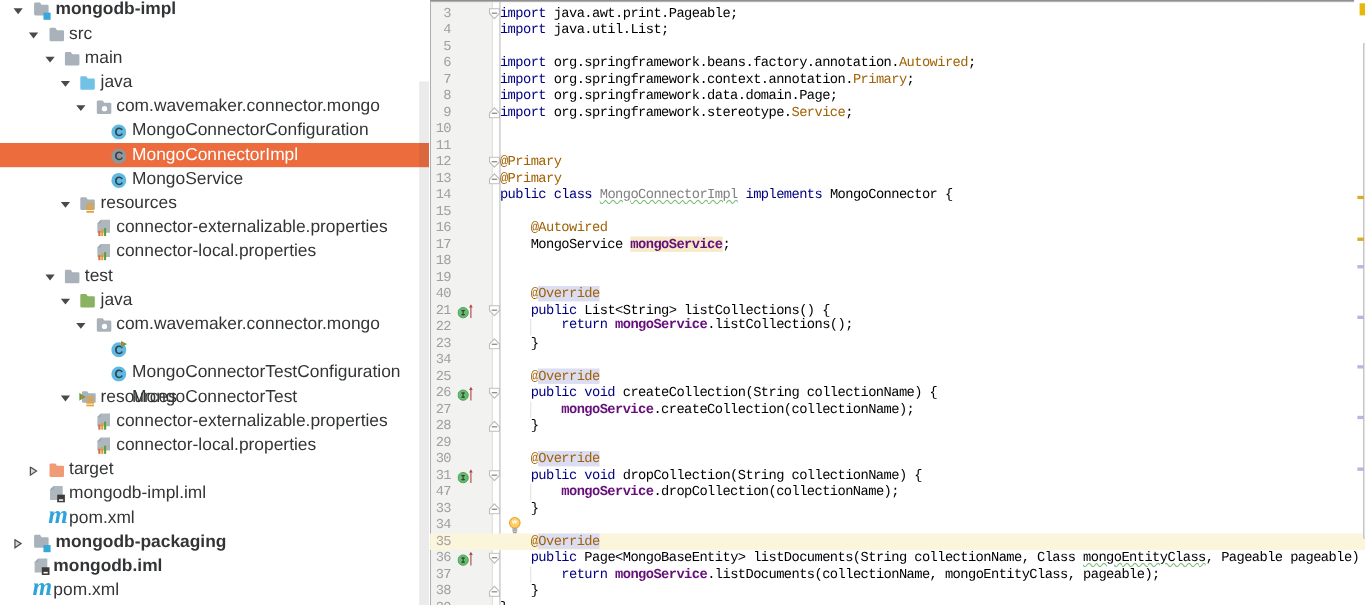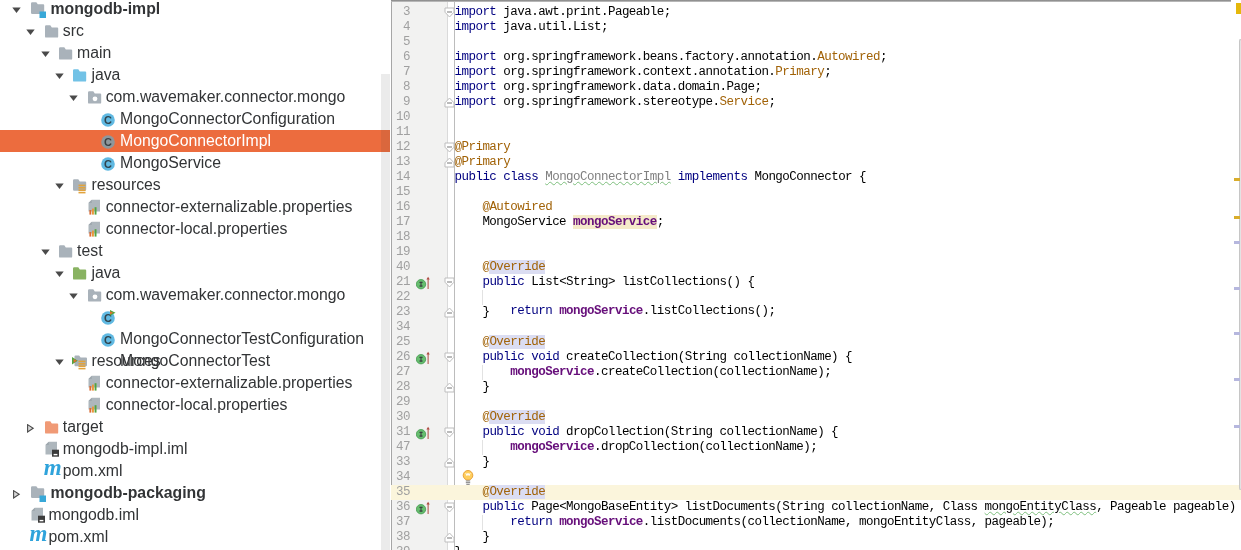--- a/index.html
+++ b/index.html
@@ -309,21 +309,21 @@
     </div>
 <div class="trow" style="top:504px">
       <div class="tic" style="left:29.5px">
         <svg width="16" height="16" viewBox="0 0 16 16">
           <path d="M4.8,0.8 H13 V13.5 H1.5 V4.1 Z" fill="#AEB7BD"></path>
           <path d="M1.5,4.1 L4.8,0.8 L4.8,4.1 Z" fill="#9EA7AD"></path>
           <rect x="8" y="8.7" width="7" height="7" fill="#3B3B3B"></rect>
           <rect x="9.6" y="12.9" width="3.8" height="1.4" fill="#fff"></rect>
         </svg>
       </div>
-      <div class="tlab" style="left:48.5px;">mongodb.iml</div>
+      <div class="tlab" style="left:48.5px;font-weight:bold;">mongodb.iml</div>
     </div>
 <div class="trow" style="top:526px">
       <div class="tic" style="left:29.5px">
         <span style="display:inline-block;width:15px;position:relative;top:-4px;font:bold italic 23px 'Liberation Serif',serif;color:#2FA3DB;line-height:9px">m</span>
       </div>
       <div class="tlab" style="left:48.5px;">pom.xml</div>
     </div>
 <div id="treebar"></div>
 <div id="pborder"></div>
 <div id="gutter"></div>
@@ -361,21 +361,21 @@
 <div class="cl" style="top:200px">    <span class="an">@Autowired</span></div>
 <div class="ln" style="top:215px">17</div>
 <div class="cl" style="top:215px">    MongoService <span class="fd hlT">mongoService</span>;</div>
 <div class="ln" style="top:230px">18</div>
 <div class="ln" style="top:245px">19</div>
 <div class="ln" style="top:260px">40</div>
 <div class="cl" style="top:260px">    <span class="an">@</span><span class="an hlB">Override</span></div>
 <div class="ln" style="top:275px">21</div>
 <div class="cl" style="top:275px">    <span class="kw">public</span> List&lt;String&gt; listCollections() {</div>
 <div class="ln" style="top:290px">22</div>
-<div class="cl" style="top:304px">        <span class="kw">return</span> <span class="fd">mongoService</span>.listCollections();</div>
+<div class="cl" style="top:288px">        <span class="kw">return</span> <span class="fd">mongoService</span>.listCollections();</div>
 <div class="ln" style="top:305px">23</div>
 <div class="cl" style="top:305px">    }</div>
 <div class="ln" style="top:320px">34</div>
 <div class="ln" style="top:335px">25</div>
 <div class="cl" style="top:335px">    <span class="an">@</span><span class="an hlB">Override</span></div>
 <div class="ln" style="top:350px">26</div>
 <div class="cl" style="top:350px">    <span class="kw">public void</span> createCollection(String collectionName) {</div>
 <div class="ln" style="top:365px">27</div>
 <div class="cl" style="top:365px">        <span class="fd">mongoService</span>.createCollection(collectionName);</div>
 <div class="ln" style="top:380px">28</div>

